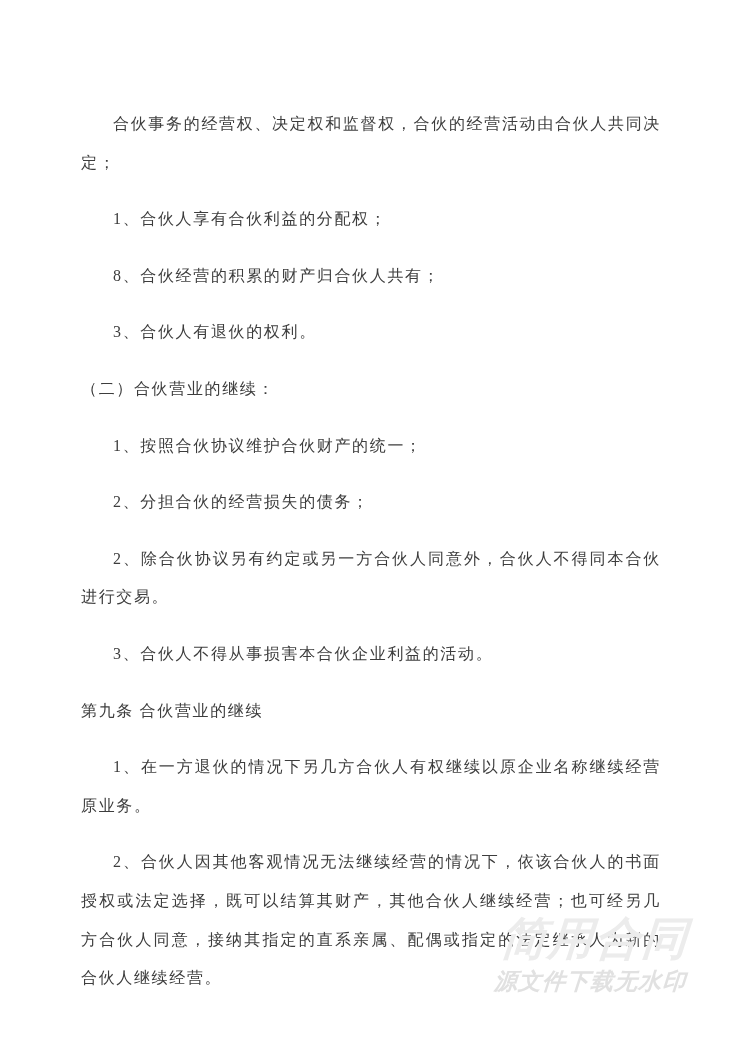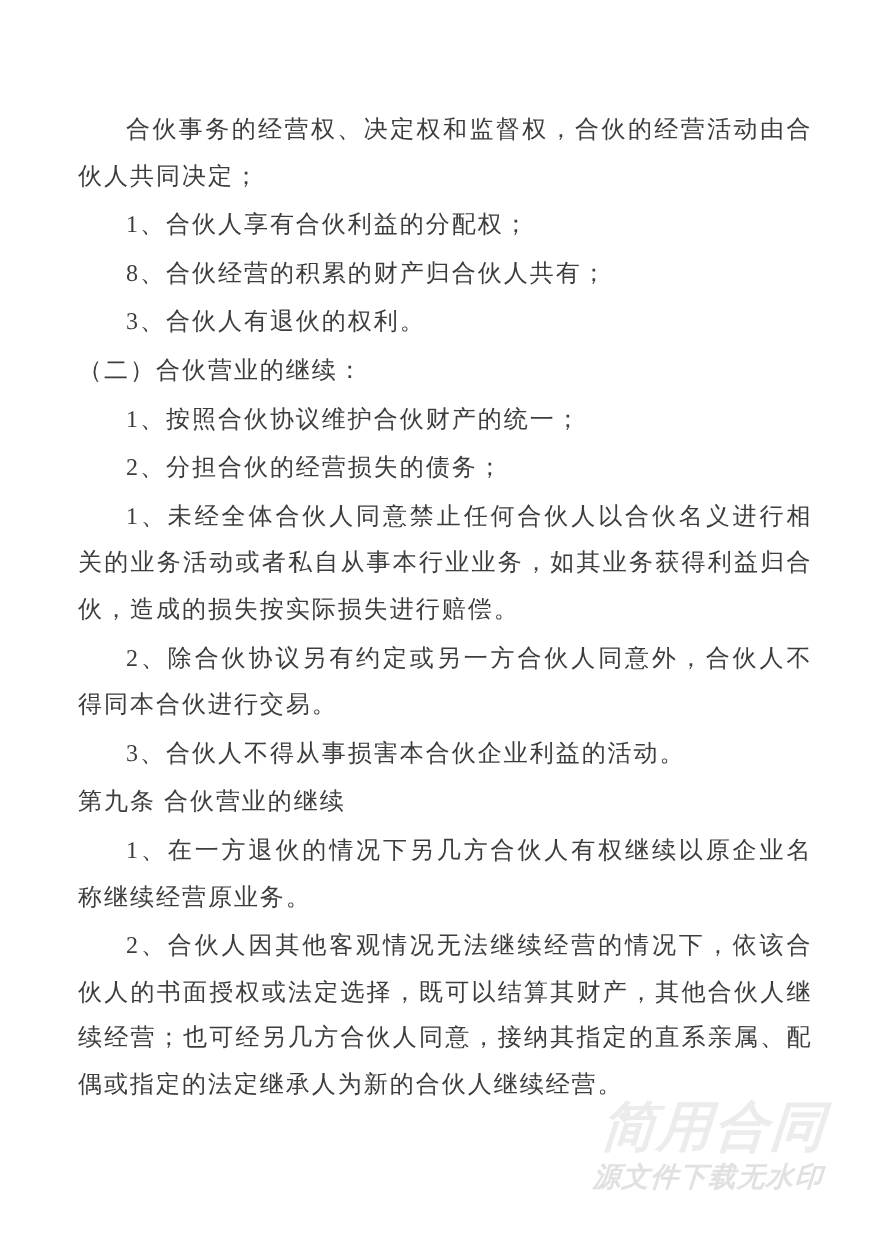--- a/index.html
+++ b/index.html
@@ -16,24 +16,24 @@
     overflow: hidden;
     font-family: "Liberation Serif", "DejaVu Serif", serif;
   }
   .doc-body {
     position: absolute;
     left: 63px;
     top: 87px;
     width: 616px;
   }
   .para {
-    margin: 2px;
+    margin: 18px;
     padding: 0;
     color: #3d3d3d;
-    font-size: 20px;
+    font-size: 16px;
     line-height: 38.6px;
     letter-spacing: 1.65px;
     text-align: justify;
     word-break: break-all;
   }
   .para.indent {
     text-indent: 2em;
   }
   .watermark {
     position: absolute;
@@ -66,21 +66,20 @@
 <div class="page">
 
   <main class="doc-body" id="doc-body">
       <p class="para indent">合伙事务的经营权、决定权和监督权，合伙的经营活动由合伙人共同决定；</p>
       <p class="para indent">1、合伙人享有合伙利益的分配权；</p>
       <p class="para indent">8、合伙经营的积累的财产归合伙人共有；</p>
       <p class="para indent">3、合伙人有退伙的权利。</p>
       <p class="para">（二）合伙营业的继续：</p>
       <p class="para indent">1、按照合伙协议维护合伙财产的统一；</p>
       <p class="para indent">2、分担合伙的经营损失的债务；</p>
-      <p class="para indent">1、未经全体合伙人同意禁止任何合伙人以合伙名义进行相关的业务活动或者私自从事本行业业务，如其业务获得利益归合伙，造成的损失按实际损失进行赔偿。</p>
       <p class="para indent">2、除合伙协议另有约定或另一方合伙人同意外，合伙人不得同本合伙进行交易。</p>
       <p class="para indent">3、合伙人不得从事损害本合伙企业利益的活动。</p>
       <p class="para">第九条 合伙营业的继续</p>
       <p class="para indent">1、在一方退伙的情况下另几方合伙人有权继续以原企业名称继续经营原业务。</p>
       <p class="para indent">2、合伙人因其他客观情况无法继续经营的情况下，依该合伙人的书面授权或法定选择，既可以结算其财产，其他合伙人继续经营；也可经另几方合伙人同意，接纳其指定的直系亲属、配偶或指定的法定继承人为新的合伙人继续经营。</p>
     </main>
 
   <div class="watermark">
     <div class="wm-brand">简用合同</div>
     <div class="wm-tagline">源文件下载无水印</div>

